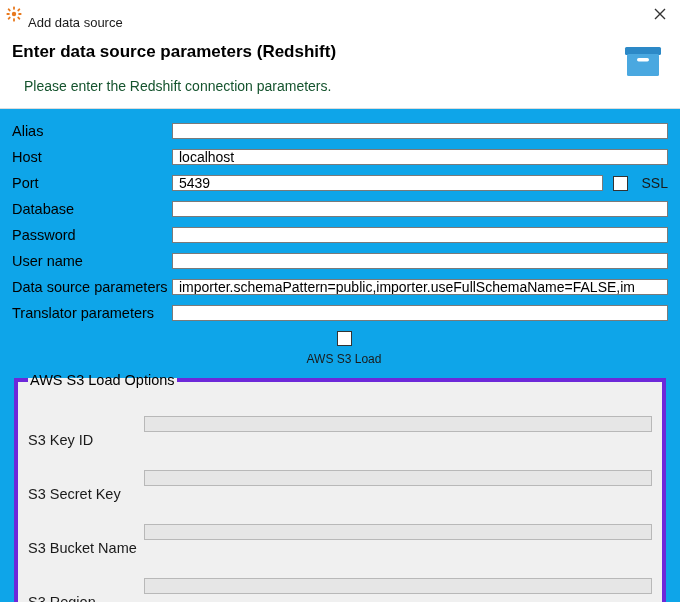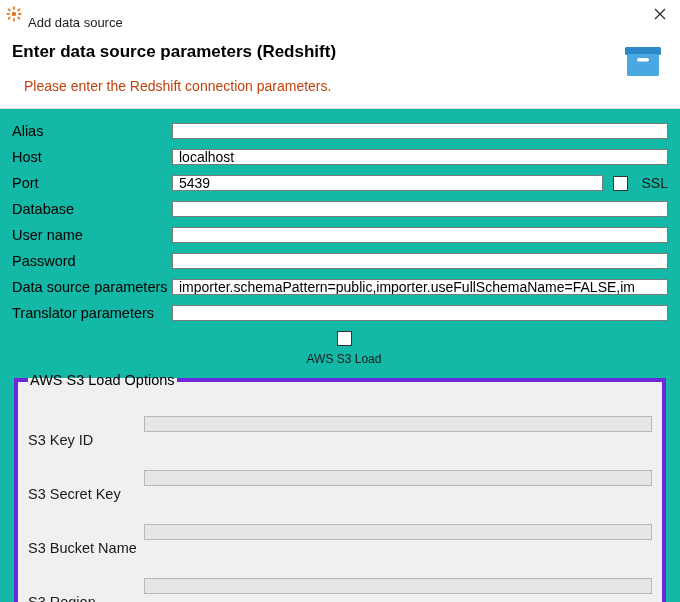--- a/index.html
+++ b/index.html
@@ -21,25 +21,25 @@
   .titlebar .gear-icon { width: 16px; height: 16px; margin-right: 6px; display: flex; align-items: center; justify-content: center; }
   .titlebar .title { flex: 0 0 auto; font-size: 13px; color: #1a1a1a; margin-top: 16px; }
   .titlebar .spacer { flex: 1; }
   .titlebar .close { width: 20px; height: 20px; display: flex; align-items: center; justify-content: center; font-size: 18px; color: #333; cursor: pointer; }
   .header {
     padding: 10px 16px 14px 12px;
     display: flex; align-items: flex-start; gap: 28px;
   }
   .header .htxt { flex: 1; }
   .header h1 { margin: 4px 0 6px 0; font-size: 17px; font-weight: 600; color: #000; }
-  .header .sub { margin: 16px 0 0 12px; font-size: 14px; color: #c2410c; }
+  .header .sub { margin: 16px 0 0 12px; font-size: 14px; color: #14532d; }
   .header .box-icon { width: 42px; height: 40px; margin-top: 2px; }
   .sep { height: 1px; background: #dcdcdc; }
   .form-area {
-    background: #14b8a6;
+    background: #0ea5e9;
     padding: 14px 12px 10px 12px;
     flex: 1;
     overflow: hidden;
   }
   .row {
     display: flex; align-items: center;
     margin-bottom: 10px;
   }
   .row .lbl { width: 160px; flex: 0 0 160px; font-size: 14.5px; color: #000; }
   .row .field { flex: 1; display: flex; align-items: center; gap: 6px; }
@@ -158,30 +158,30 @@
     </div>
 
     <div class="row">
       <div class="lbl">Database</div>
       <div class="field">
           <input type="text" value="" style="">
         </div>
     </div>
 
     <div class="row">
+      <div class="lbl">Password</div>
+      <div class="field">
+          <input type="password" value="" style="">
+        </div>
+    </div>
+
+    <div class="row">
       <div class="lbl">User name</div>
       <div class="field">
           <input type="text" value="" style="">
-        </div>
-    </div>
-
-    <div class="row">
-      <div class="lbl">Password</div>
-      <div class="field">
-          <input type="password" value="" style="">
         </div>
     </div>
 
     <div class="row">
       <div class="lbl">Data source parameters</div>
       <div class="field">
           <input type="text" value="importer.schemaPattern=public,importer.useFullSchemaName=FALSE,im" style="">
         </div>
     </div>
 

